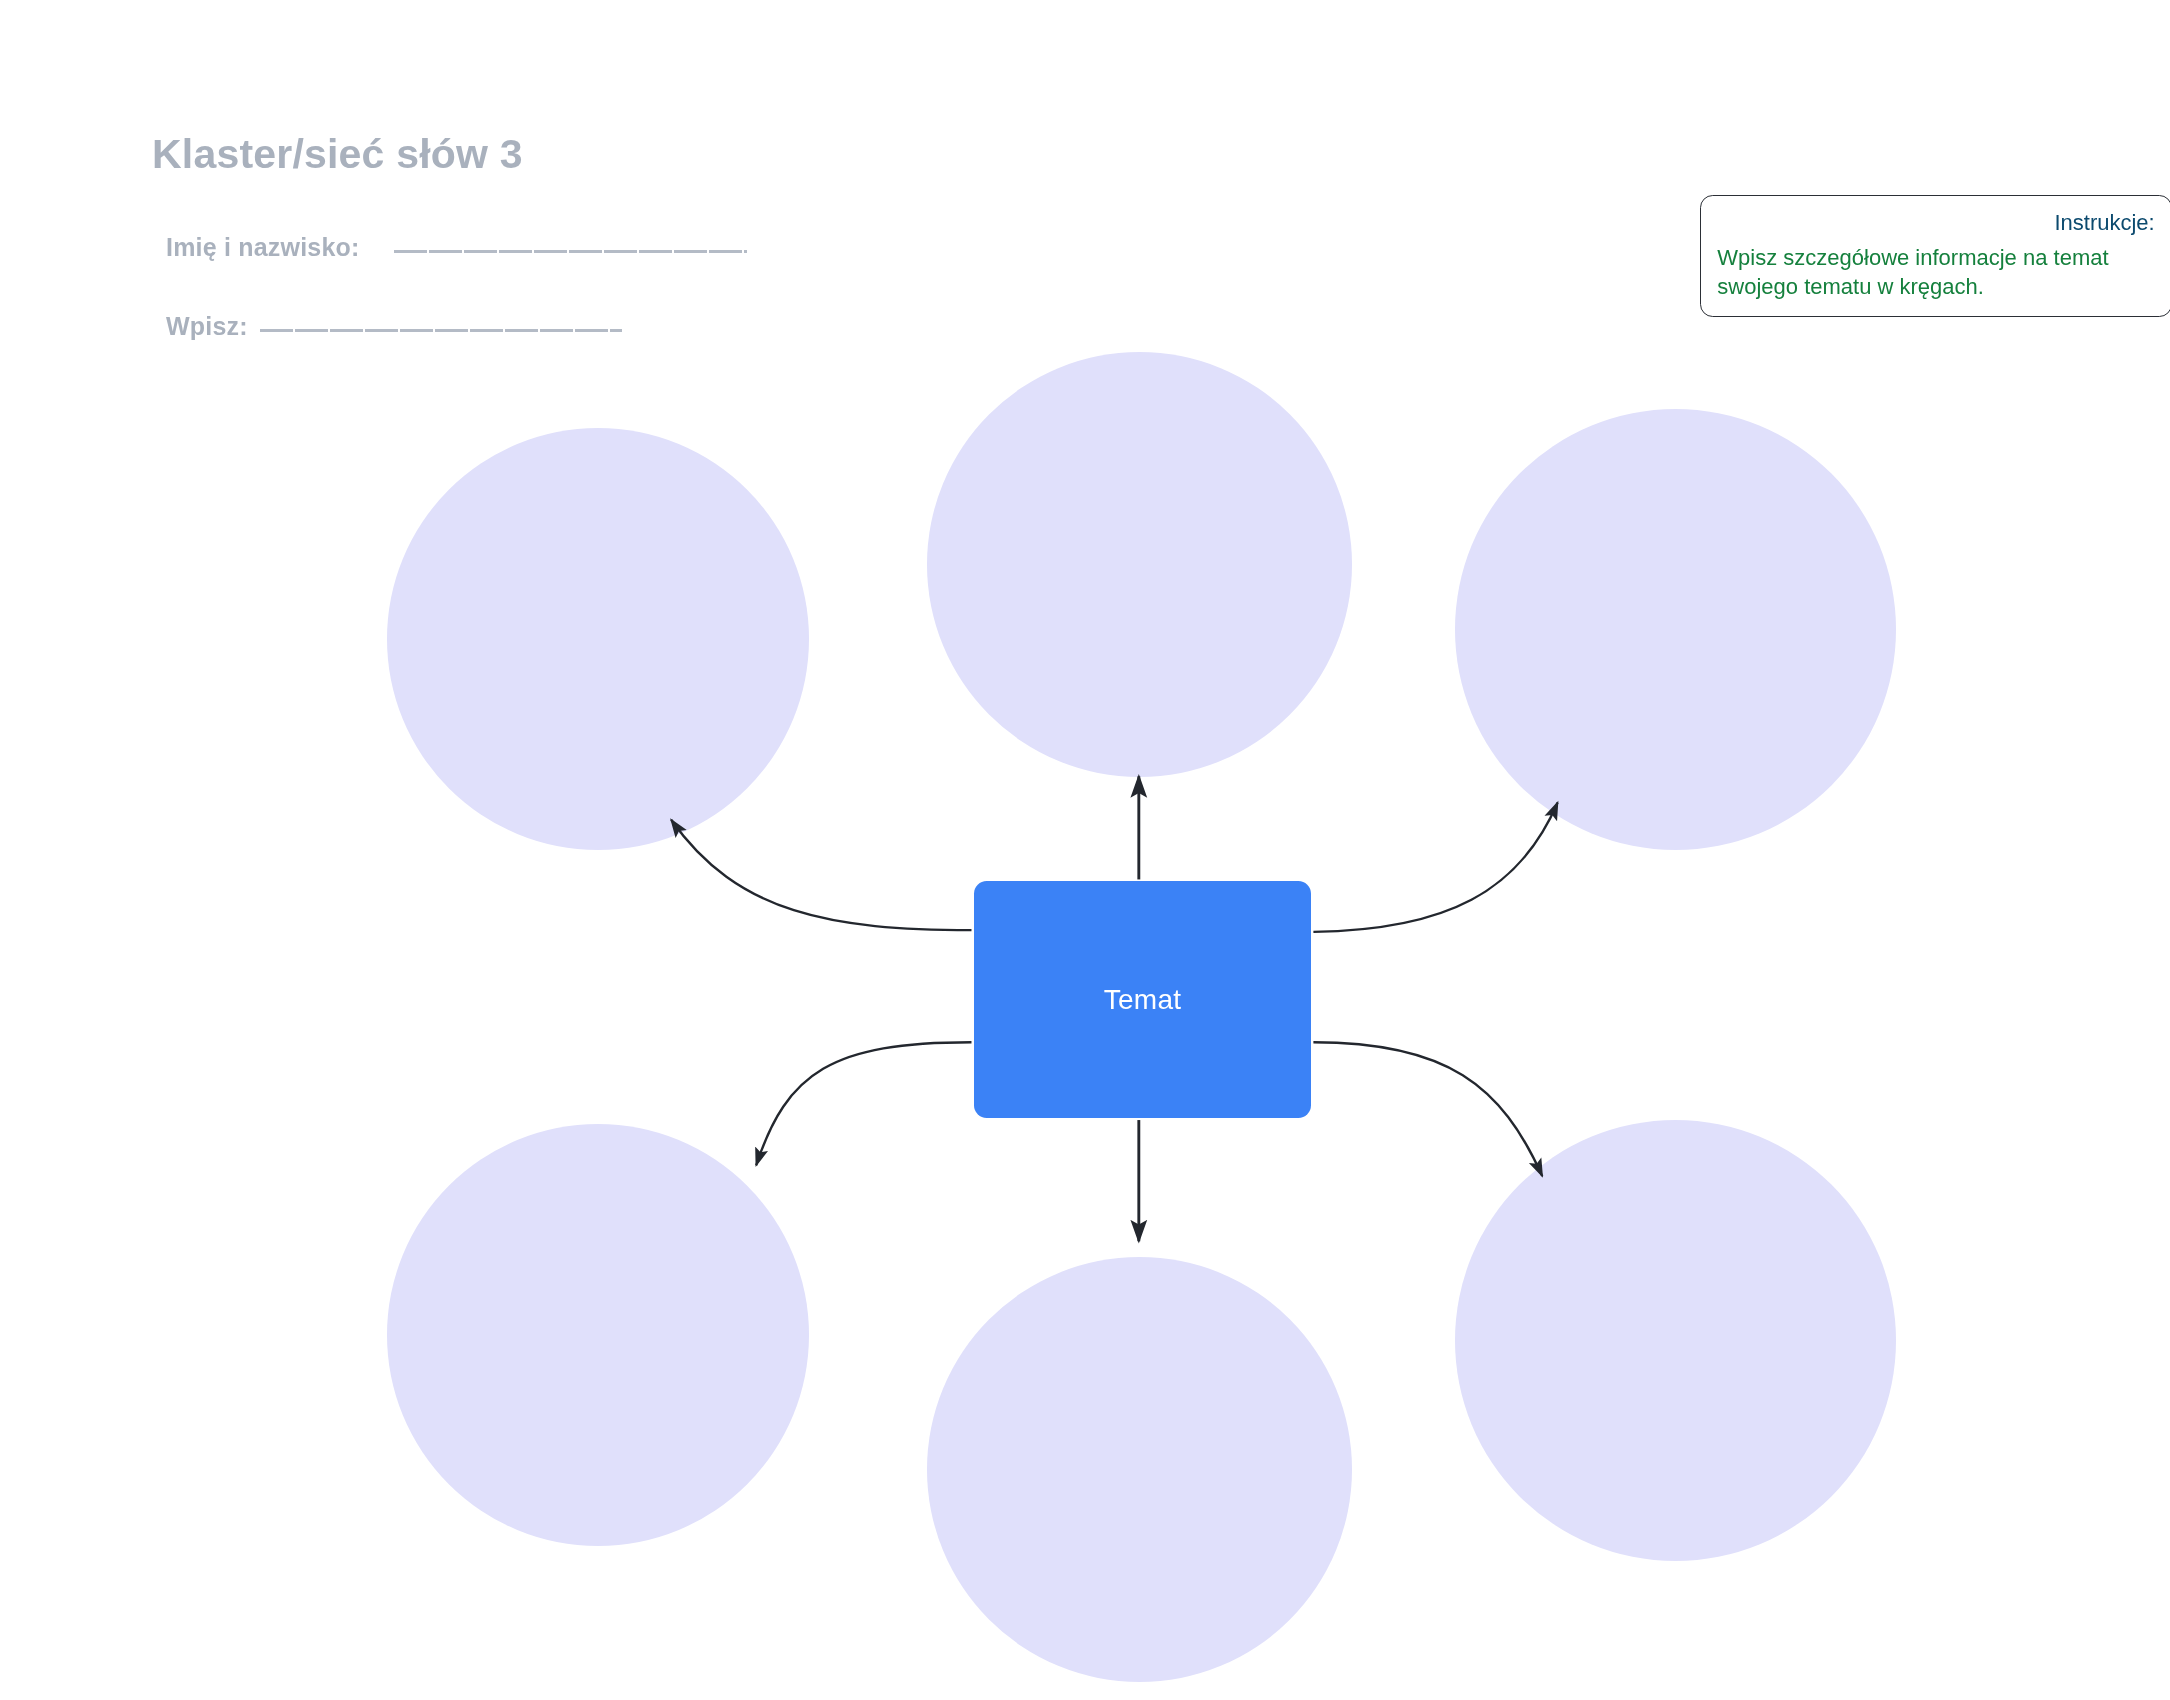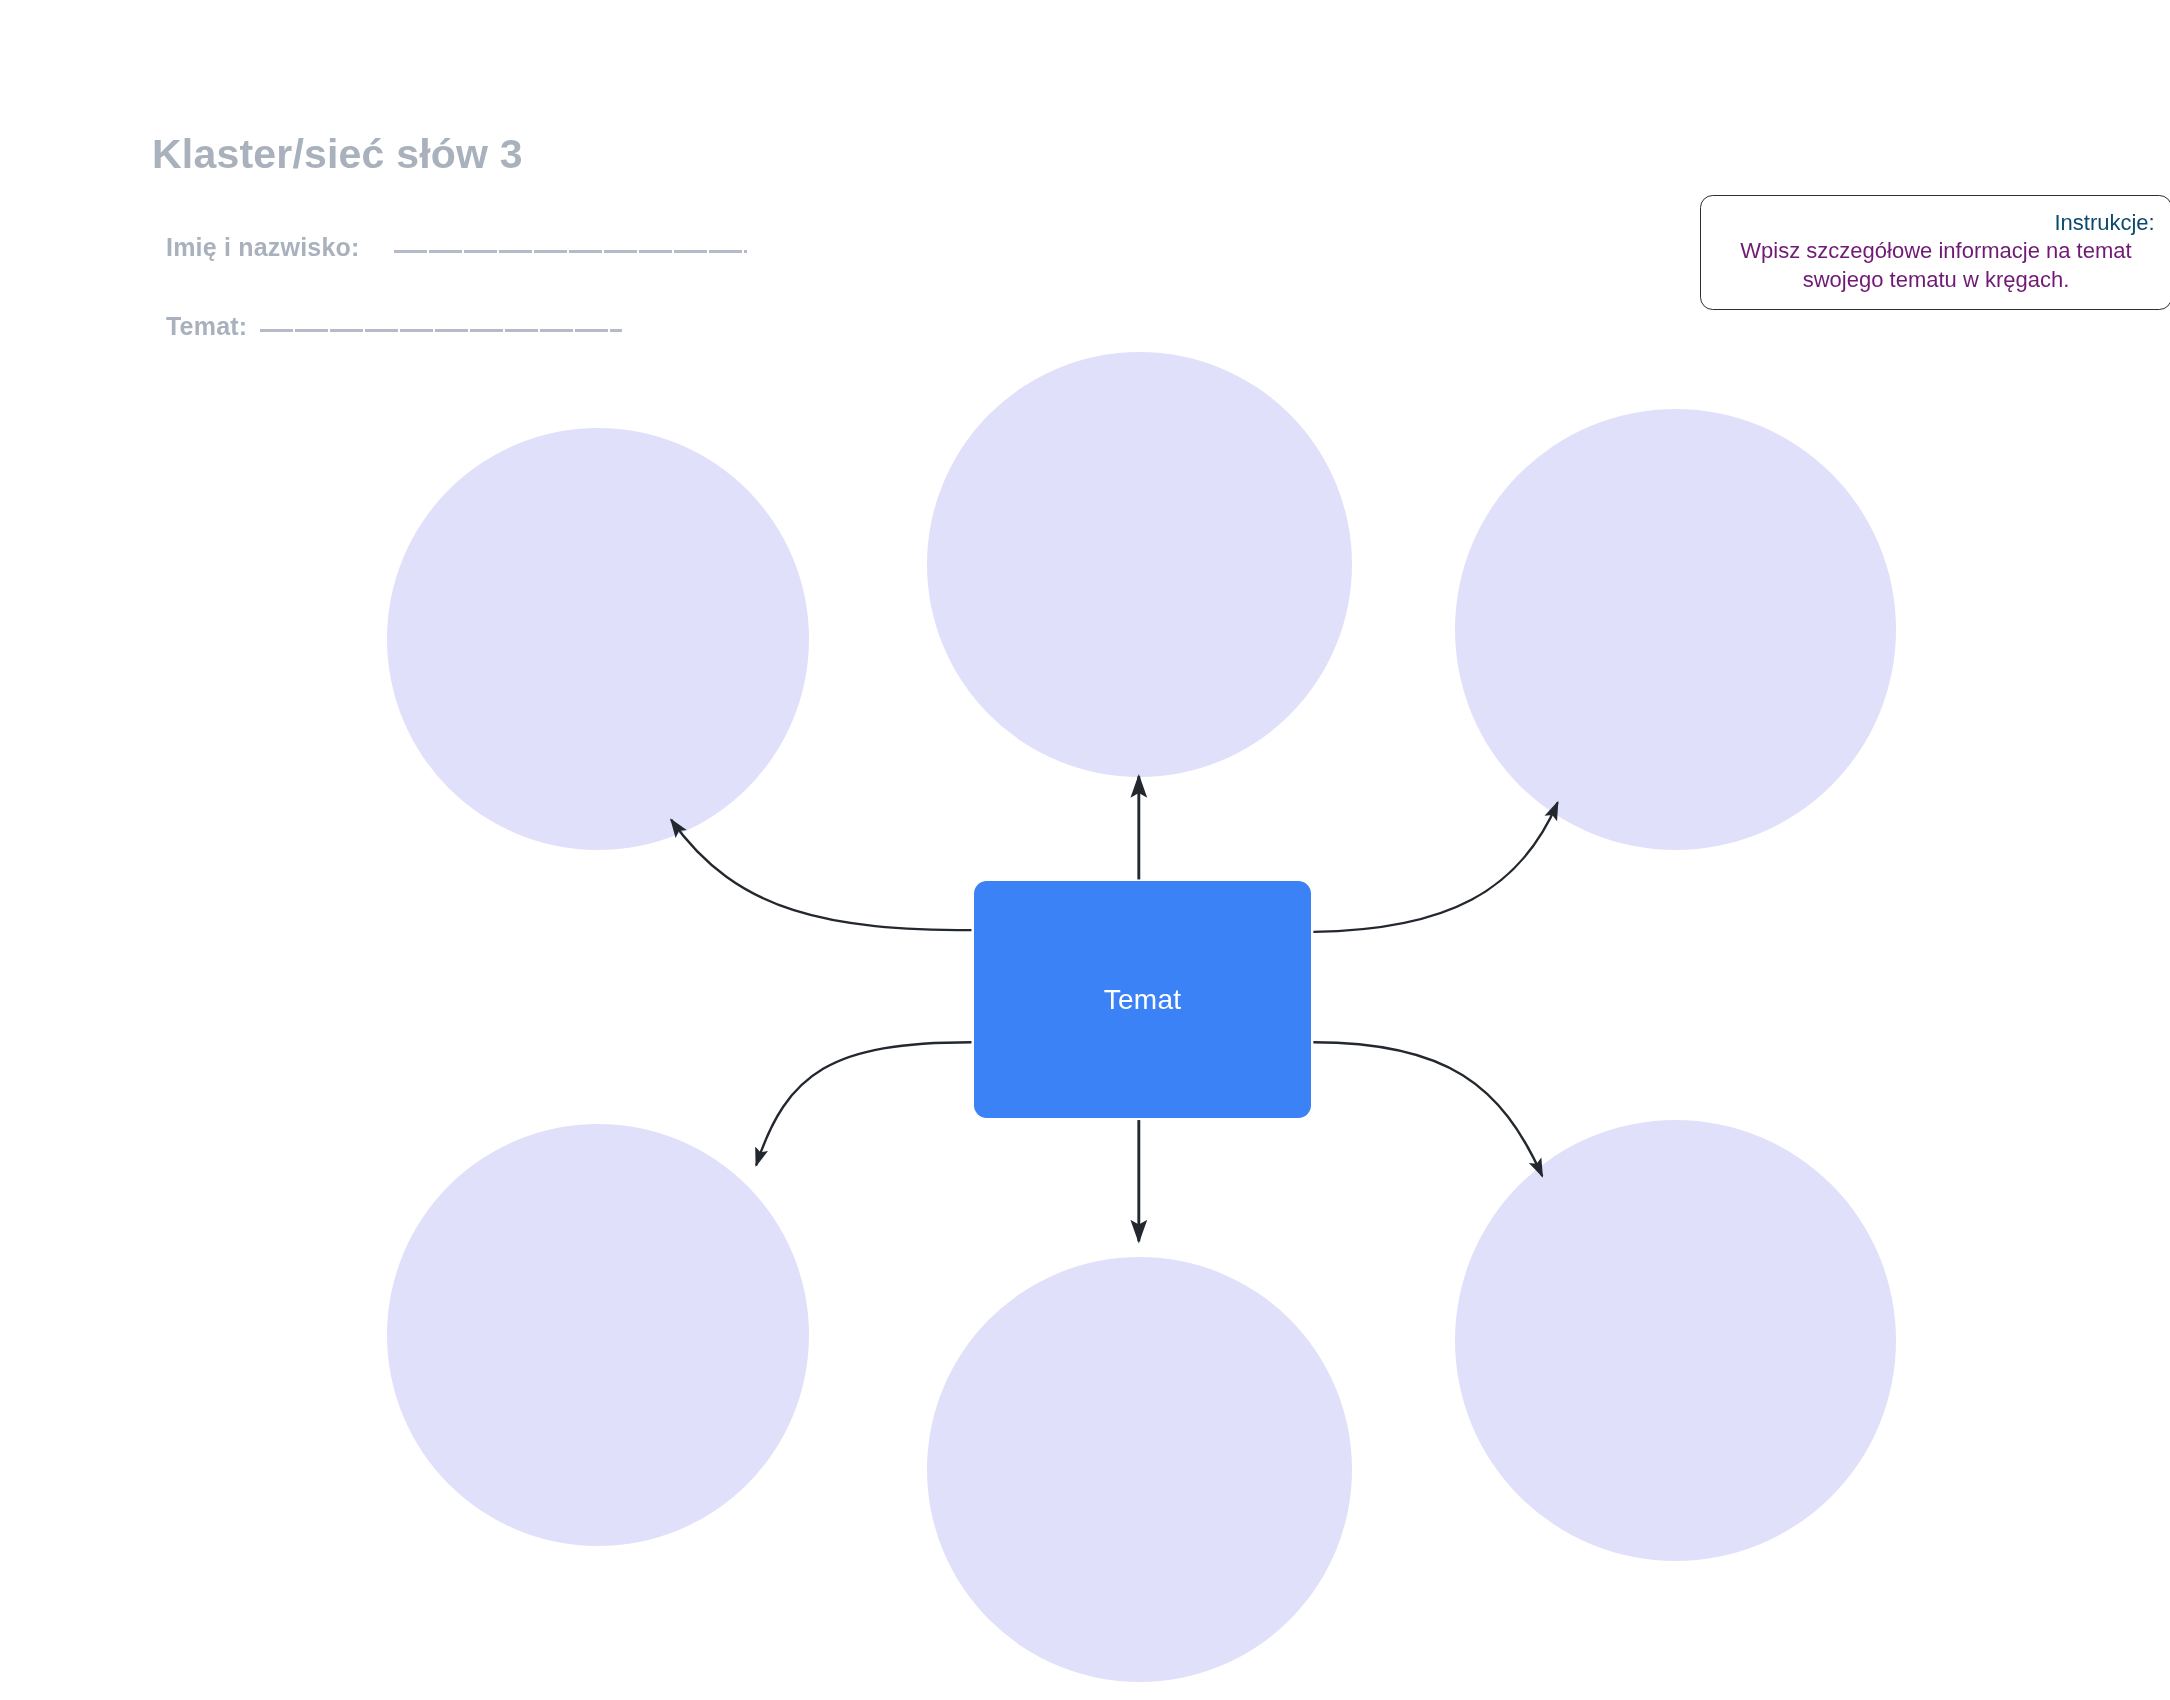--- a/index.html
+++ b/index.html
@@ -70,24 +70,23 @@
     background: #ffffff;
   }
   #instructions-heading {
     font-size: 22px;
     color: #0c4a6e;
     text-align: right;
     line-height: 1.3;
   }
   #instructions-body {
     font-size: 22px;
-    color: #701a75;
-    text-align: center;
+    color: #15803d;
     line-height: 1.3;
-    margin-top: 0;
+    margin-top: 7px;
   }
 
   
   #diagram-canvas {
     position: absolute;
     left: 0;
     top: 0;
     width: 2170px;
     height: 1701px;
   }
@@ -129,21 +128,21 @@
 <body>
 
 <div id="worksheet-title">Klaster/sieć słów 3</div>
 
 <div class="field-row" id="name-field-row">
   <span class="field-label">Imię i nazwisko:</span>
   <span class="field-line" id="name-field-line"></span>
 </div>
 
 <div class="field-row" id="date-field-row">
-  <span class="field-label">Temat:</span>
+  <span class="field-label">Wpisz:</span>
   <span class="field-line" id="date-field-line"></span>
 </div>
 
 <div id="instructions-box">
   <div id="instructions-heading">Instrukcje:</div>
   <div id="instructions-body">Wpisz szczegółowe informacje na temat swojego tematu w kręgach.</div>
 </div>
 
 <div id="diagram-canvas">
 

